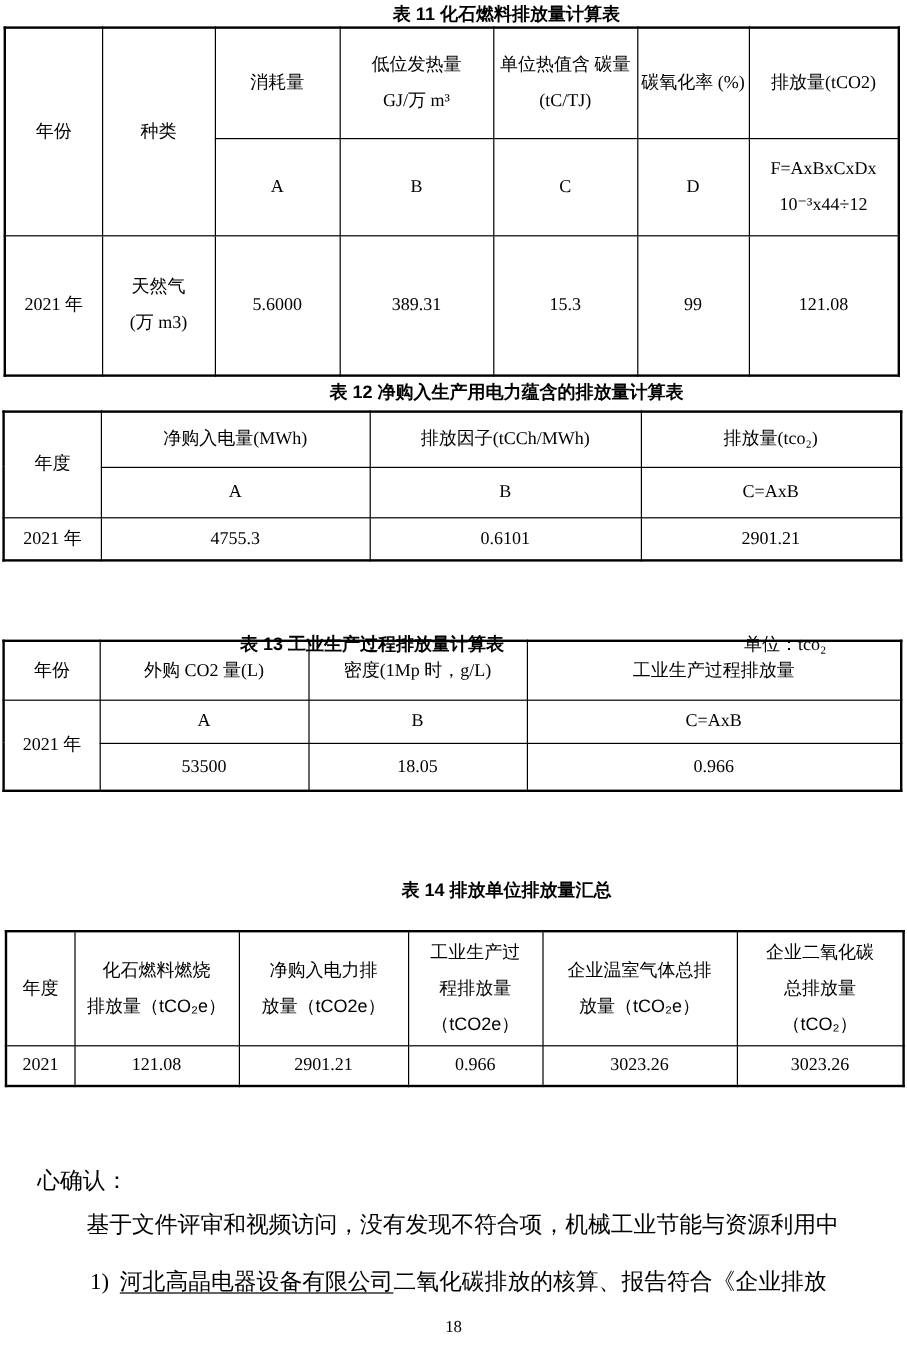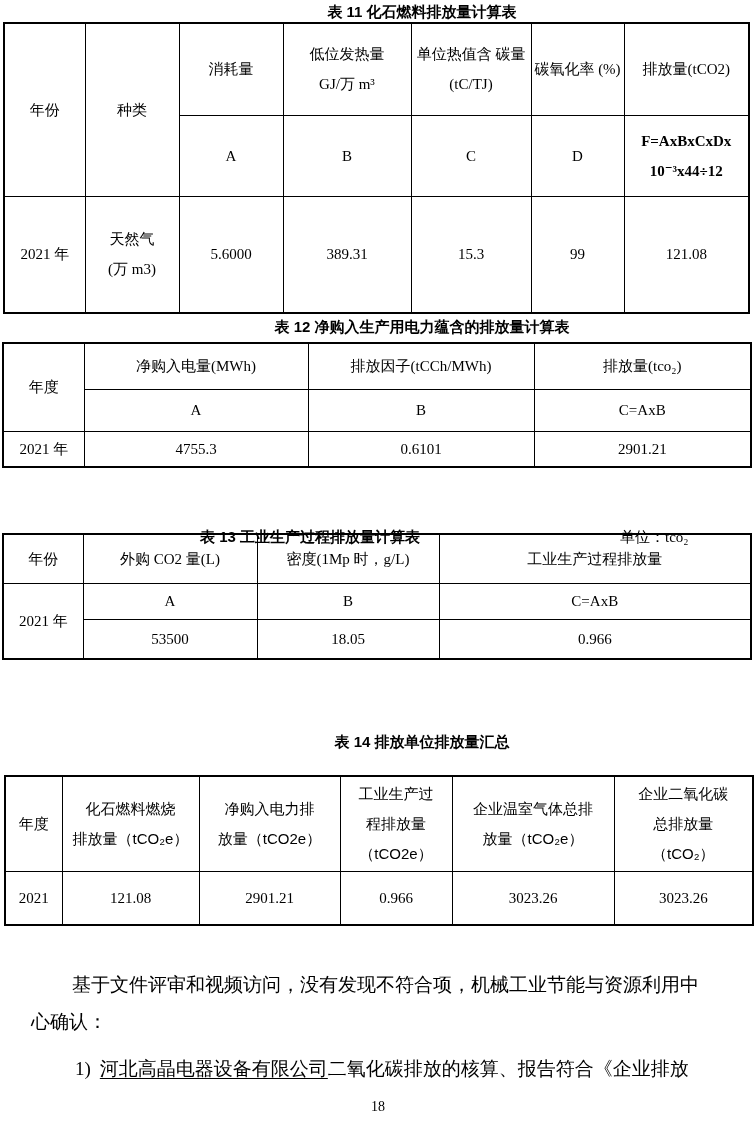--- a/index.html
+++ b/index.html
@@ -17,21 +17,21 @@
   table.tbl{
     position:absolute;border-collapse:collapse;table-layout:fixed;
     border:2px solid #000;
   }
   table.tbl td{
     border:1px solid #000;text-align:center;vertical-align:middle;
     padding:0;font-size:15px;line-height:30px;overflow:hidden;margin-top:20px;
   }
   .top-align{vertical-align:top;padding-top:5px;line-height:29px;}
   .bottom-align{vertical-align:bottom;padding-bottom:6px;line-height:26px;}
-  .f-cell{text-align:left;padding-left:2px;line-height:31px;font-weight:bold;}
+  .f-cell{text-align:left;padding-left:2px;line-height:31px;}
   .f-cell .f2{text-align:center;}
   .t14-h td{
     vertical-align:top;padding-top:5px;line-height:32px;
     font-family:"Liberation Sans","DejaVu Sans",sans-serif;font-size:15px;
   }
   .t14-r td{vertical-align:top;padding-top:5px;font-size:16px;line-height:24px;}
   .unit-label{position:absolute;left:620px;top:0;font-size:15px;white-space:nowrap;}
   .t13-title-span{position:absolute;left:0;top:0;width:620px;text-align:center;
     font-weight:bold;font-size:15px;font-family:"Liberation Sans","DejaVu Sans",sans-serif;}
   .body-text{font-size:19px;line-height:37px;}
@@ -187,33 +187,33 @@
     <td>
       <div>企业温室气体总排</div>
       <div>放量（tCO₂e）</div>
     </td>
     <td>
       <div>企业二氧化碳</div>
       <div>总排放量</div>
       <div>（tCO₂）</div>
     </td>
   </tr>
-  <tr class="t14-r" style="height:54px;">
+  <tr class="t14-r" style="height:34px;">
     <td>2021</td>
     <td>121.08</td>
     <td>2901.21</td>
     <td>0.966</td>
     <td>3023.26</td>
     <td>3023.26</td>
   </tr>
 </tbody>
   </table>
 
 <div class="abs body-text" style="left:31px;top:966px;width:700px;">
+  <div>心确认：</div>
   <div style="padding-left:41px;">基于文件评审和视频访问，没有发现不符合项，机械工业节能与资源利用中</div>
-  <div>心确认：</div>
 </div>
 
 <div class="abs body-text" style="left:75px;top:1050px;width:660px;white-space:nowrap;">
   <span>1)</span><span class="underlined">河北高晶电器设备有限公司</span><span>二氧化碳排放的核算、报告符合《企业排放</span>
 </div>
 
 <div class="page-num">18</div>
 
 </body></html>

